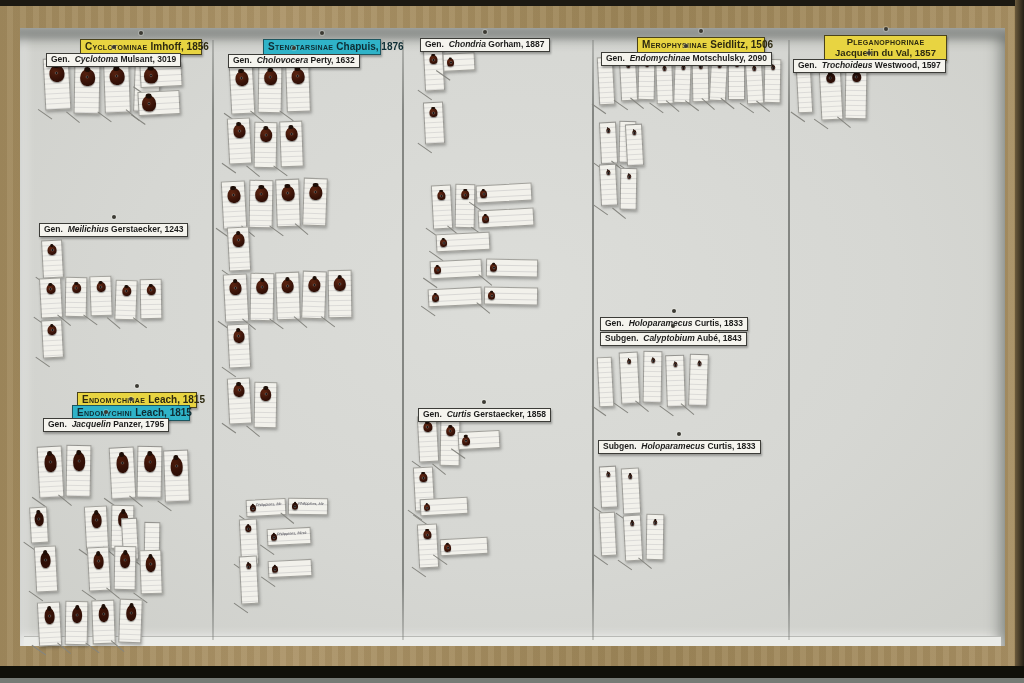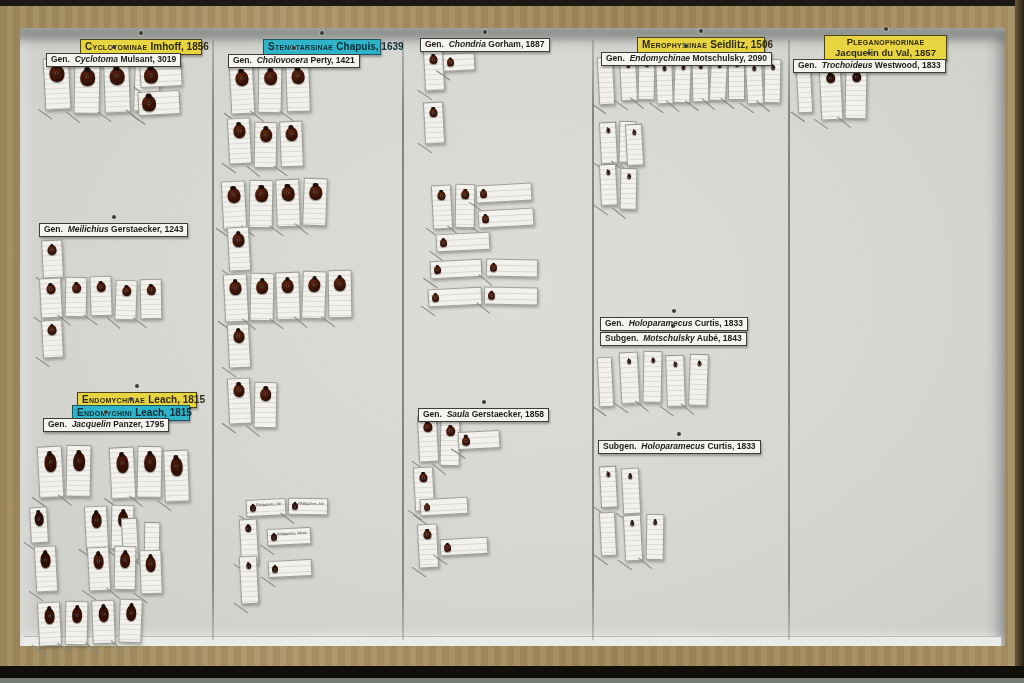--- a/index.html
+++ b/index.html
@@ -672,33 +672,33 @@
         <i class="wire"></i>
       </div>
       <div class="card" style="left: 845px; top: 65px; width: 20px; height: 52px; transform: rotate(1deg);">
         <div class="beetle" style="width: 9px; height: 10px; background: radial-gradient(circle at 35% 30%, rgb(36, 16, 9), rgb(46, 14, 6) 75%); left: 5.5px; top: 6px;">
           <i class="specpin"></i>
         </div>
         <i class="wire"></i>
       </div>
       <div class="taxlabel family" style="left: 80px; top: 39px; width: 112px;"><span class="tname">Cyclotominae </span><span class="auth">Imhoff, 1856</span><i class="pinhead"></i></div>
       <div class="taxlabel genus" style="left: 46px; top: 53px;"><span class="pfx">Gen.&nbsp; </span><span class="gname">Cyclotoma</span><span class="auth"> Mulsant, 3019</span><i class="pinhead"></i></div>
-      <div class="taxlabel tribe" style="left: 263px; top: 39px; width: 108px;"><span class="tname">Stenotarsinae </span><span class="auth">Chapuis, 1639</span><i class="pinhead"></i></div>
-      <div class="taxlabel genus" style="left: 228px; top: 54px;"><span class="pfx">Gen.&nbsp; </span><span class="gname">Cholovocera</span><span class="auth"> Perty, 1421</span><i class="pinhead"></i></div>
+      <div class="taxlabel tribe" style="left: 263px; top: 39px; width: 108px;"><span class="tname">Stenotarsinae </span><span class="auth">Chapuis, 1876</span><i class="pinhead"></i></div>
+      <div class="taxlabel genus" style="left: 228px; top: 54px;"><span class="pfx">Gen.&nbsp; </span><span class="gname">Cholovocera</span><span class="auth"> Perty, 1632</span><i class="pinhead"></i></div>
       <div class="taxlabel genus" style="left: 420px; top: 38px;"><span class="pfx">Gen.&nbsp; </span><span class="gname">Chondria</span><span class="auth"> Gorham, 1887</span><i class="pinhead"></i></div>
       <div class="taxlabel family" style="left: 637px; top: 37px; width: 118px;"><span class="tname">Merophysiinae </span><span class="auth">Seidlitz, 1506</span><i class="pinhead"></i></div>
       <div class="taxlabel genus" style="left: 601px; top: 52px;"><span class="pfx">Gen.&nbsp; </span><span class="gname">Endomychinae</span><span class="auth"> Motschulsky, 2090</span><i class="pinhead"></i></div>
       <div class="taxlabel family twoline" style="left: 824px; top: 35px; width: 113px;">
         <div class="tname">Pleganophorinae</div>
         <div class="auth">Jacquelin du Val, 1857</div>
         <i class="pinhead"></i>
       </div>
-      <div class="taxlabel genus" style="left: 793px; top: 59px;"><span class="pfx">Gen.&nbsp; </span><span class="gname">Trochoideus</span><span class="auth"> Westwood, 1833</span><i class="pinhead"></i></div>
+      <div class="taxlabel genus" style="left: 793px; top: 59px;"><span class="pfx">Gen.&nbsp; </span><span class="gname">Trochoideus</span><span class="auth"> Westwood, 1597</span><i class="pinhead"></i></div>
       <div class="taxlabel genus" style="left: 39px; top: 223px;"><span class="pfx">Gen.&nbsp; </span><span class="gname">Meilichius</span><span class="auth"> Gerstaecker, 1243</span><i class="pinhead"></i></div>
       <div class="taxlabel family" style="left: 77px; top: 392px; width: 110px;"><span class="tname">Endomychinae </span><span class="auth">Leach, 1815</span><i class="pinhead"></i></div>
       <div class="taxlabel tribe" style="left: 72px; top: 405px; width: 108px;"><span class="tname">Endomychini </span><span class="auth">Leach, 1815</span><i class="pinhead"></i></div>
       <div class="taxlabel genus" style="left: 43px; top: 418px;"><span class="pfx">Gen.&nbsp; </span><span class="gname">Jacquelin</span><span class="auth"> Panzer, 1795</span><i class="pinhead"></i></div>
-      <div class="taxlabel genus" style="left: 418px; top: 408px;"><span class="pfx">Gen.&nbsp; </span><span class="gname">Saula</span><span class="auth"> Gerstaecker, 1858</span><i class="pinhead"></i></div>
+      <div class="taxlabel genus" style="left: 418px; top: 408px;"><span class="pfx">Gen.&nbsp; </span><span class="gname">Curtis</span><span class="auth"> Gerstaecker, 1858</span><i class="pinhead"></i></div>
       <div class="taxlabel genus" style="left: 600px; top: 317px;"><span class="pfx">Gen.&nbsp; </span><span class="gname">Holoparamecus</span><span class="auth"> Curtis, 1833</span><i class="pinhead"></i></div>
-      <div class="taxlabel subgenus" style="left: 600px; top: 332px;"><span class="pfx">Subgen.&nbsp; </span><span class="gname">Motschulsky</span><span class="auth"> Aubé, 1843</span><i class="pinhead"></i></div>
+      <div class="taxlabel subgenus" style="left: 600px; top: 332px;"><span class="pfx">Subgen.&nbsp; </span><span class="gname">Calyptobium</span><span class="auth"> Aubé, 1843</span><i class="pinhead"></i></div>
       <div class="taxlabel subgenus" style="left: 598px; top: 440px;"><span class="pfx">Subgen.&nbsp; </span><span class="gname">Holoparamecus</span><span class="auth"> Curtis, 1833</span><i class="pinhead"></i></div>
     </div>
 </div>
 
 </body></html>

